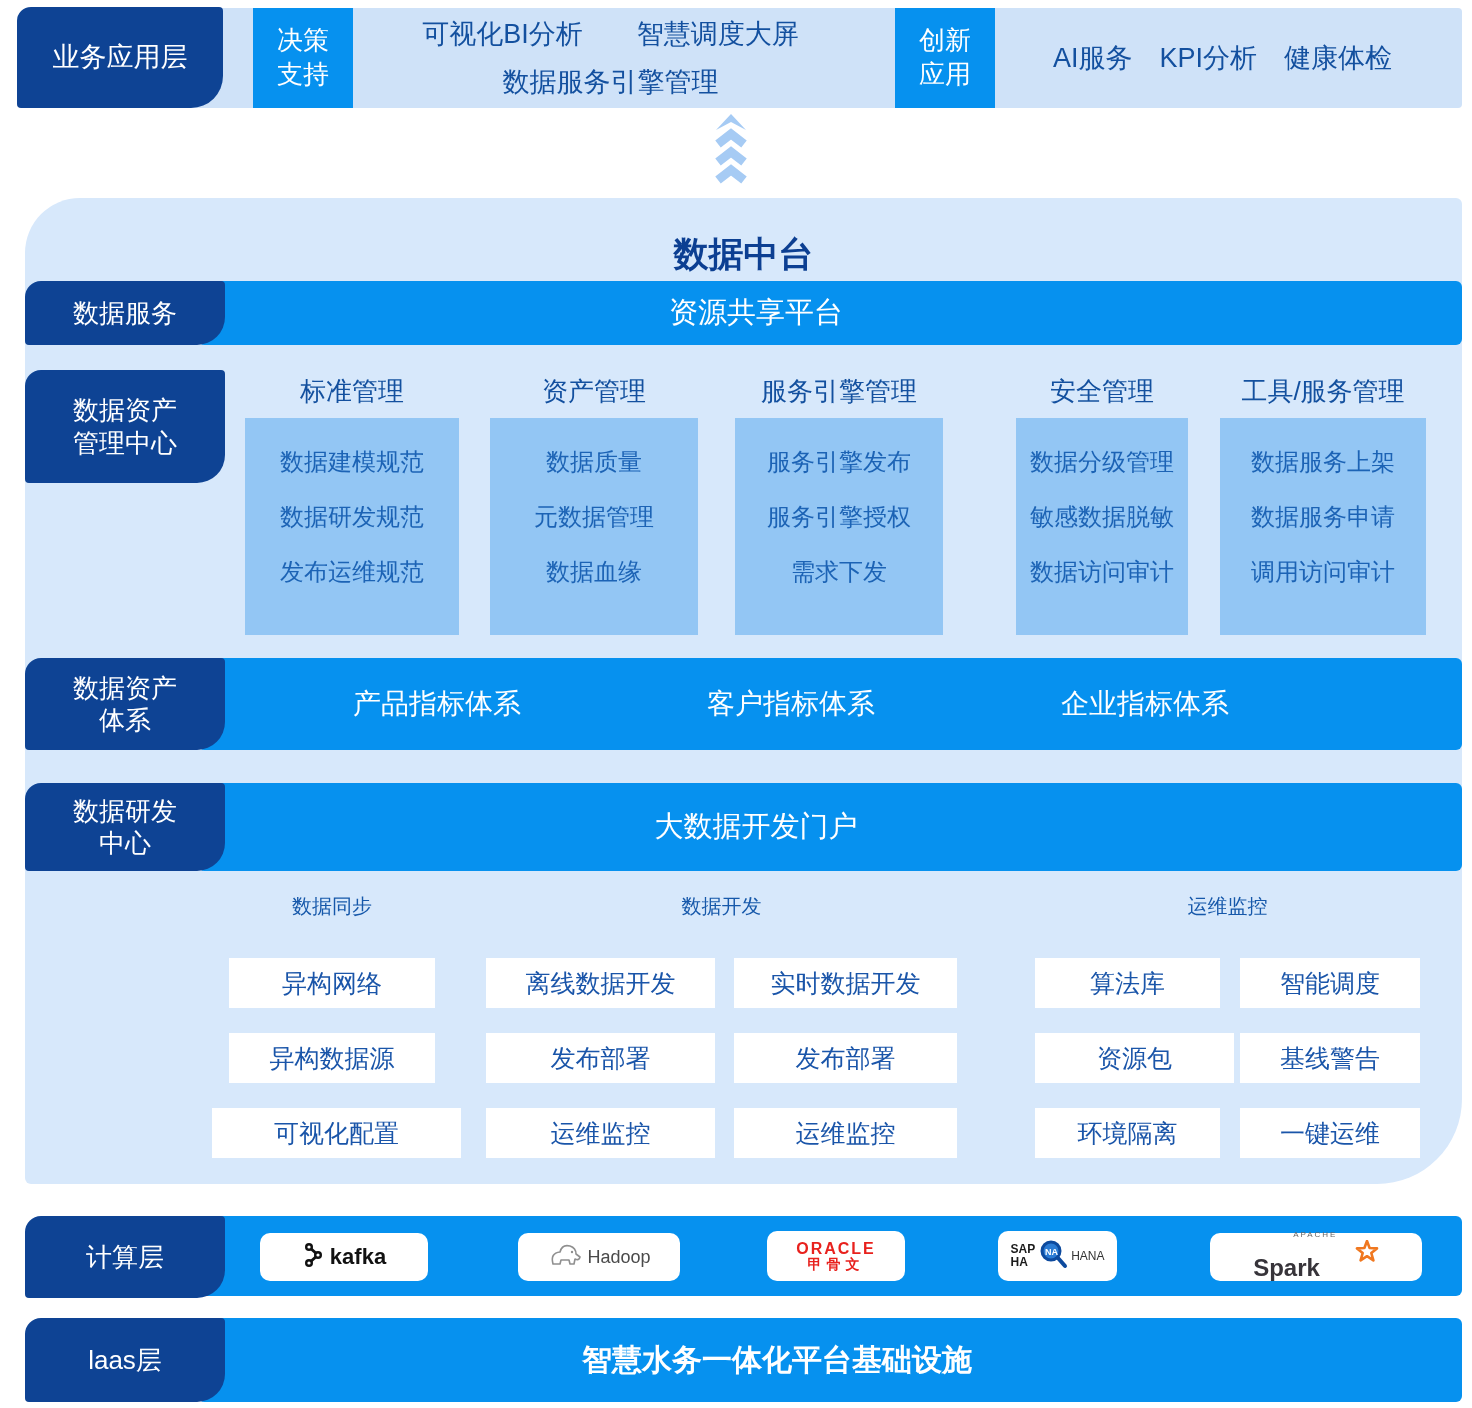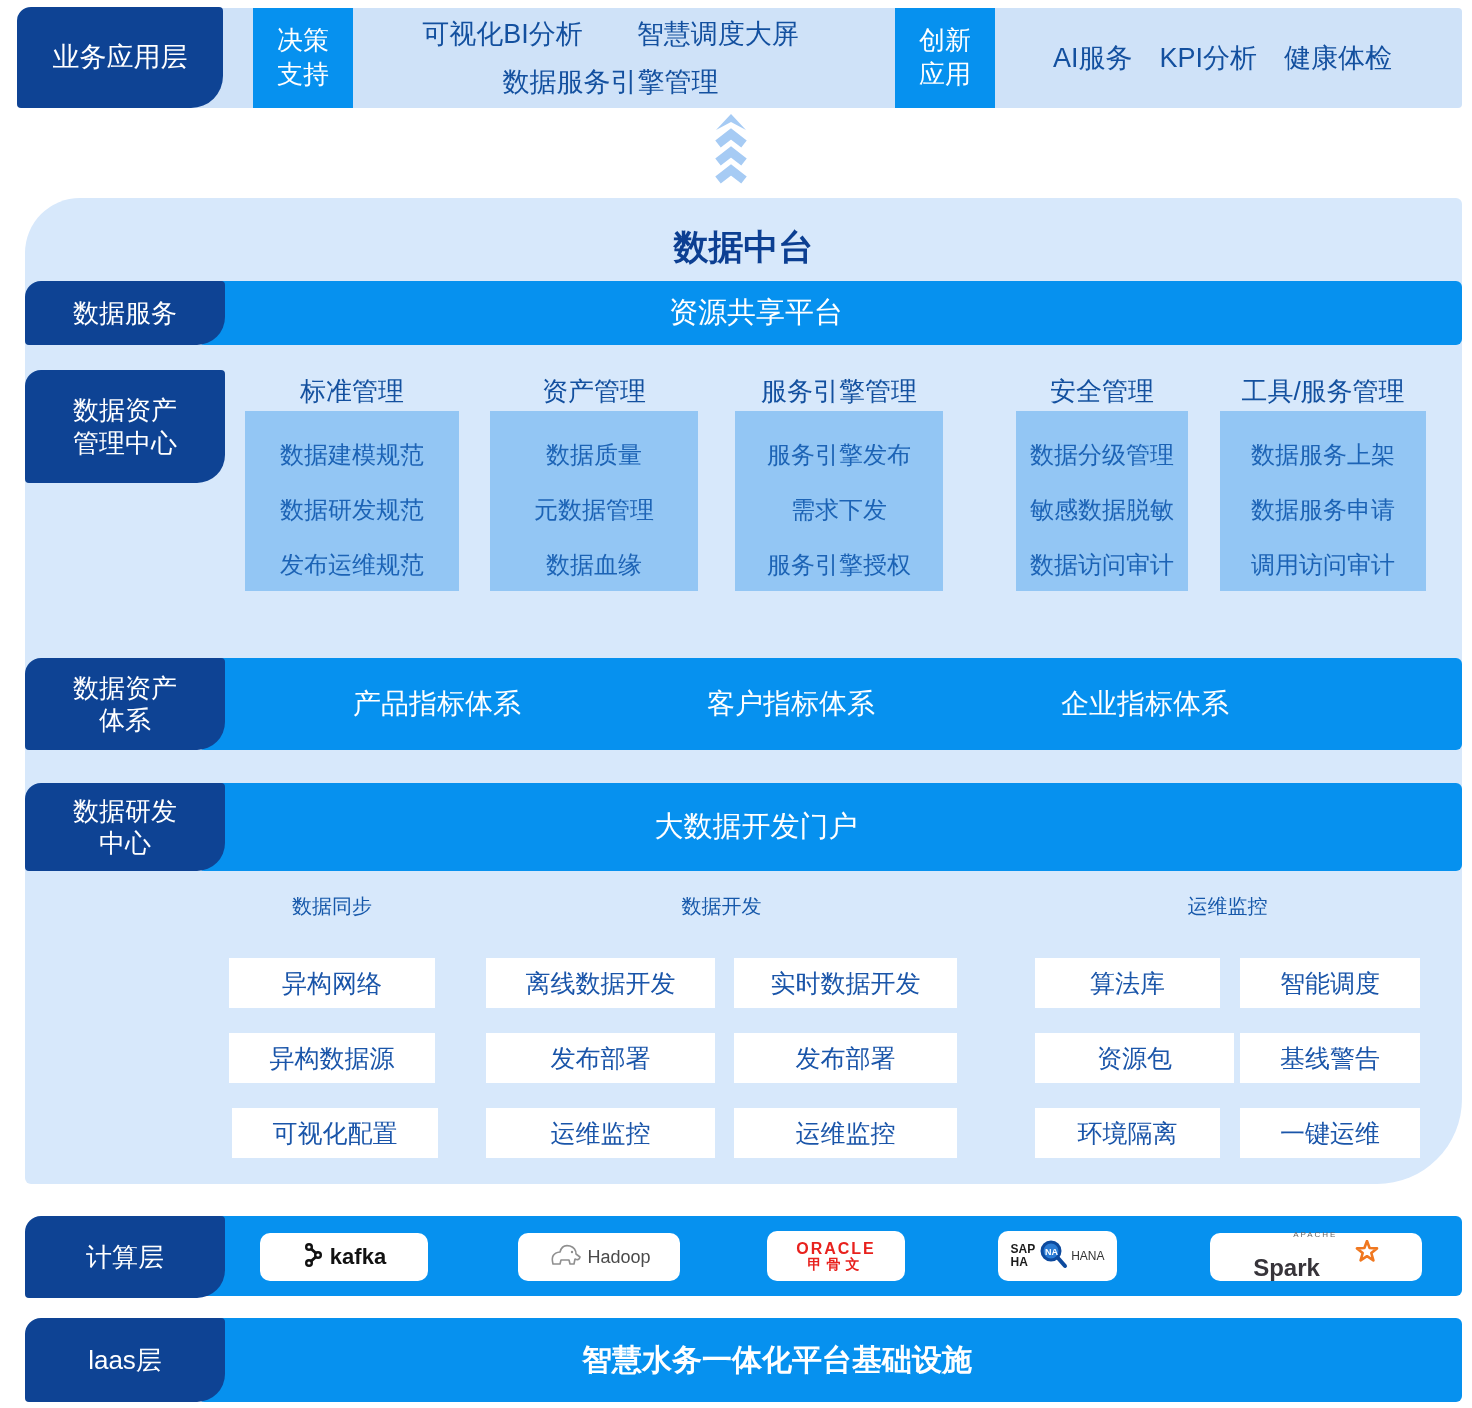--- a/index.html
+++ b/index.html
@@ -38,34 +38,34 @@
   .tag-innov{left:895px;top:8px;width:100px;height:100px;}
   .top-text{color:var(--dktext);font-size:27px;display:flex;flex-direction:column;align-items:center;justify-content:center;gap:12px;z-index:2;}
   .top-text-1{left:358px;top:8px;width:505px;height:100px;}
   .top-text-2{left:1000px;top:8px;width:445px;height:100px;}
 
   
   .arrow{left:713px;top:112px;width:36px;height:82px;z-index:1;}
 
   
   .main-panel{left:25px;top:198px;width:1437px;height:986px;background:var(--panel);border-radius:55px 6px 85px 6px;z-index:0;}
-  .main-title{left:25px;top:224px;width:1437px;text-align:center;color:var(--title);font-size:35px;font-weight:bold;z-index:2;}
+  .main-title{left:25px;top:231px;width:1437px;text-align:center;color:var(--title);font-size:35px;font-weight:bold;z-index:2;}
 
   .bar{
     background:var(--azure);color:#fff;display:flex;align-items:center;justify-content:center;
     border-radius:4px 6px 6px 4px;z-index:1;
   }
   .bar-resource{left:200px;top:281px;width:1262px;height:64px;font-size:29px;padding-right:150px;}
   .lbl-dataservice{left:25px;top:281px;width:200px;height:64px;}
 
   
   .lbl-assetcenter{left:25px;top:370px;width:200px;height:113px;}
   .col{position:absolute;top:374px;z-index:2;}
   .col-header{text-align:center;color:var(--dktext);font-size:26px;height:36px;}
-  .col-box{margin-top:1px;height:180px;background:var(--midbox);padding-top:16px;}
+  .col-box{margin-top:8px;height:217px;background:var(--midbox);padding-top:16px;}
   .col-item{text-align:center;color:var(--itemtext);font-size:24px;line-height:55px;}
 
   
   .lbl-assetsystem{left:25px;top:658px;width:200px;height:92px;}
   .bar-assetsystem{left:200px;top:658px;width:1262px;height:92px;font-size:28px;
     justify-content:space-around;padding-left:60px;padding-right:140px;}
 
   
   .lbl-devcenter{left:25px;top:783px;width:200px;height:88px;}
   .bar-devportal{left:200px;top:783px;width:1262px;height:88px;font-size:29px;padding-right:150px;}
@@ -165,22 +165,22 @@
     <div class="col-item">数据质量</div>
     <div class="col-item">元数据管理</div>
     <div class="col-item">数据血缘</div>
   </div>
 </div>
 
 <div class="col" style="left:735px;width:208px;">
   <div class="col-header">服务引擎管理</div>
   <div class="col-box">
     <div class="col-item">服务引擎发布</div>
+    <div class="col-item">服务引擎授权</div>
     <div class="col-item">需求下发</div>
-    <div class="col-item">服务引擎授权</div>
   </div>
 </div>
 
 <div class="col" style="left:978px;width:210px;padding-left:38px;">
   <div class="col-header">安全管理</div>
   <div class="col-box">
     <div class="col-item">数据分级管理</div>
     <div class="col-item">敏感数据脱敏</div>
     <div class="col-item">数据访问审计</div>
   </div>
@@ -212,21 +212,21 @@
   <span>数据研发</span>
   <span>中心</span>
 </div>
 
 <div class="dev-header" style="left:229px;width:206px;">数据同步</div>
 <div class="dev-header" style="left:486px;width:471px;">数据开发</div>
 <div class="dev-header" style="left:1035px;width:385px;">运维监控</div>
 
 <div class="wbox" style="left:229px;top:958px;width:206px;">异构网络</div>
 <div class="wbox" style="left:229px;top:1033px;width:206px;">异构数据源</div>
-<div class="wbox" style="left:232px;top:1108px;width:206px;">可视化配置</div>
+<div class="wbox" style="left:212px;top:1108px;width:249px;">可视化配置</div>
 
 <div class="wbox" style="left:486px;top:958px;width:229px;">离线数据开发</div>
 <div class="wbox" style="left:486px;top:1033px;width:229px;">发布部署</div>
 <div class="wbox" style="left:486px;top:1108px;width:229px;">运维监控</div>
 
 <div class="wbox" style="left:734px;top:958px;width:223px;">实时数据开发</div>
 <div class="wbox" style="left:734px;top:1033px;width:223px;">发布部署</div>
 <div class="wbox" style="left:734px;top:1108px;width:223px;">运维监控</div>
 
 <div class="wbox" style="left:1035px;top:958px;width:185px;">算法库</div>

